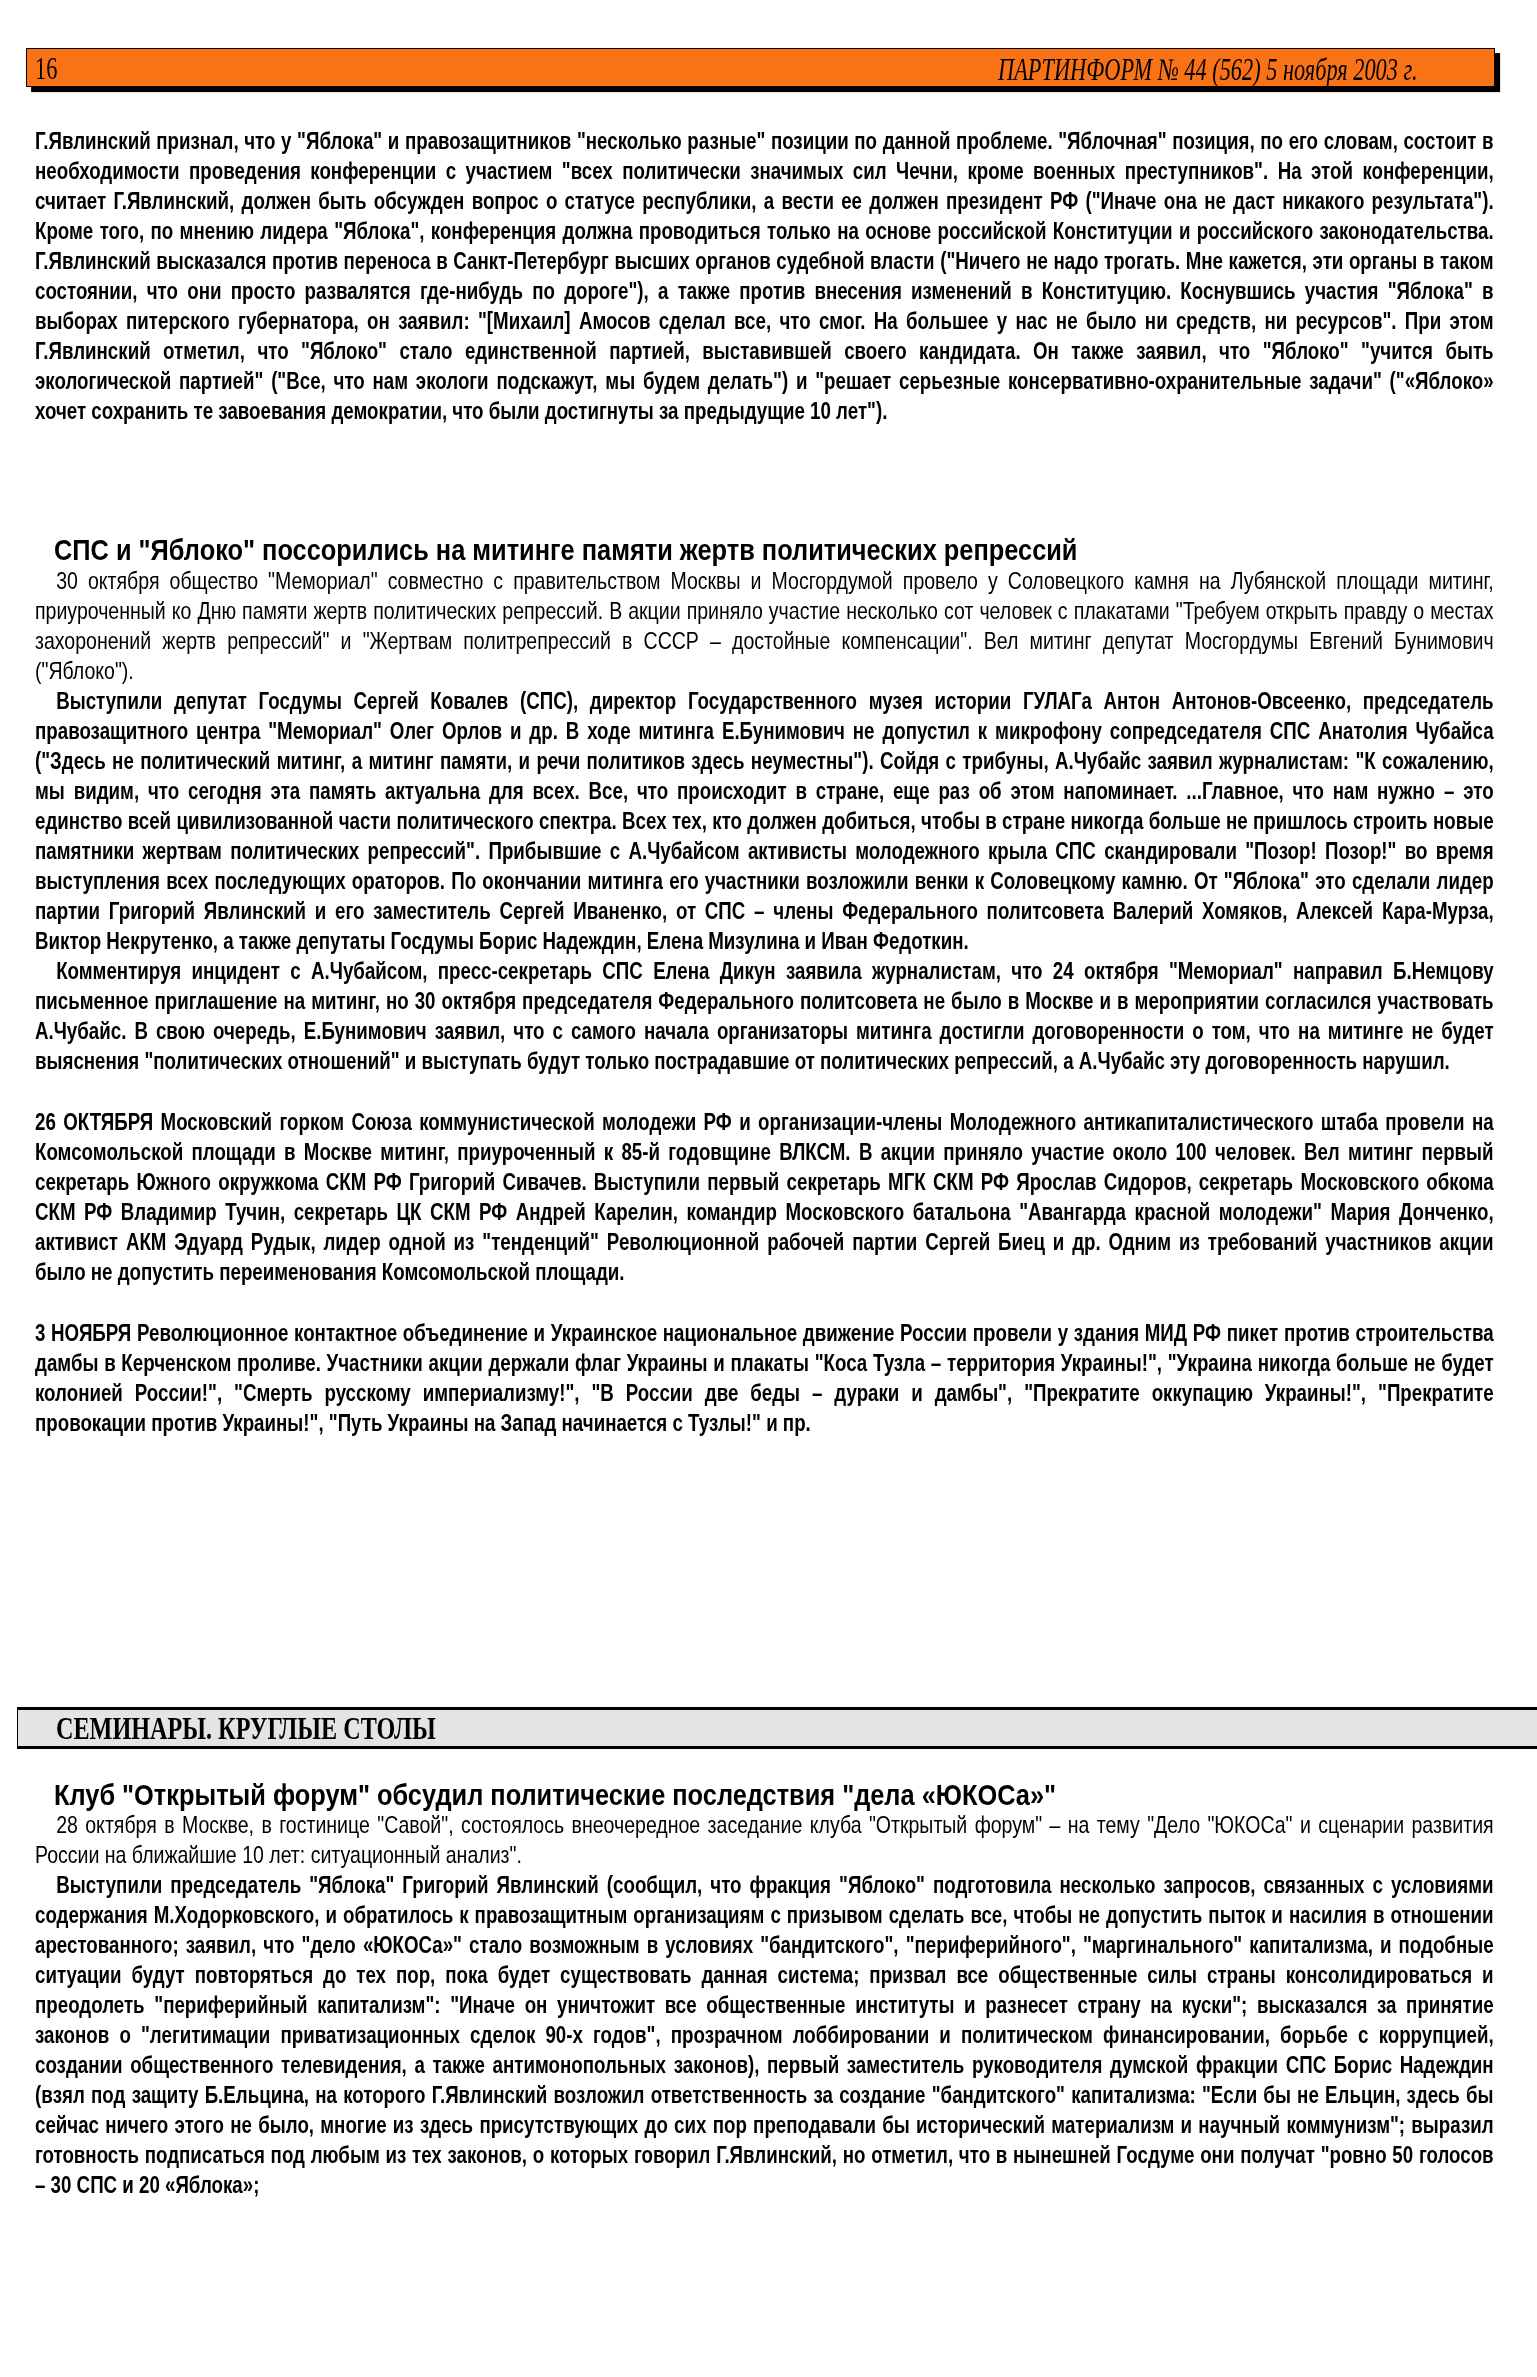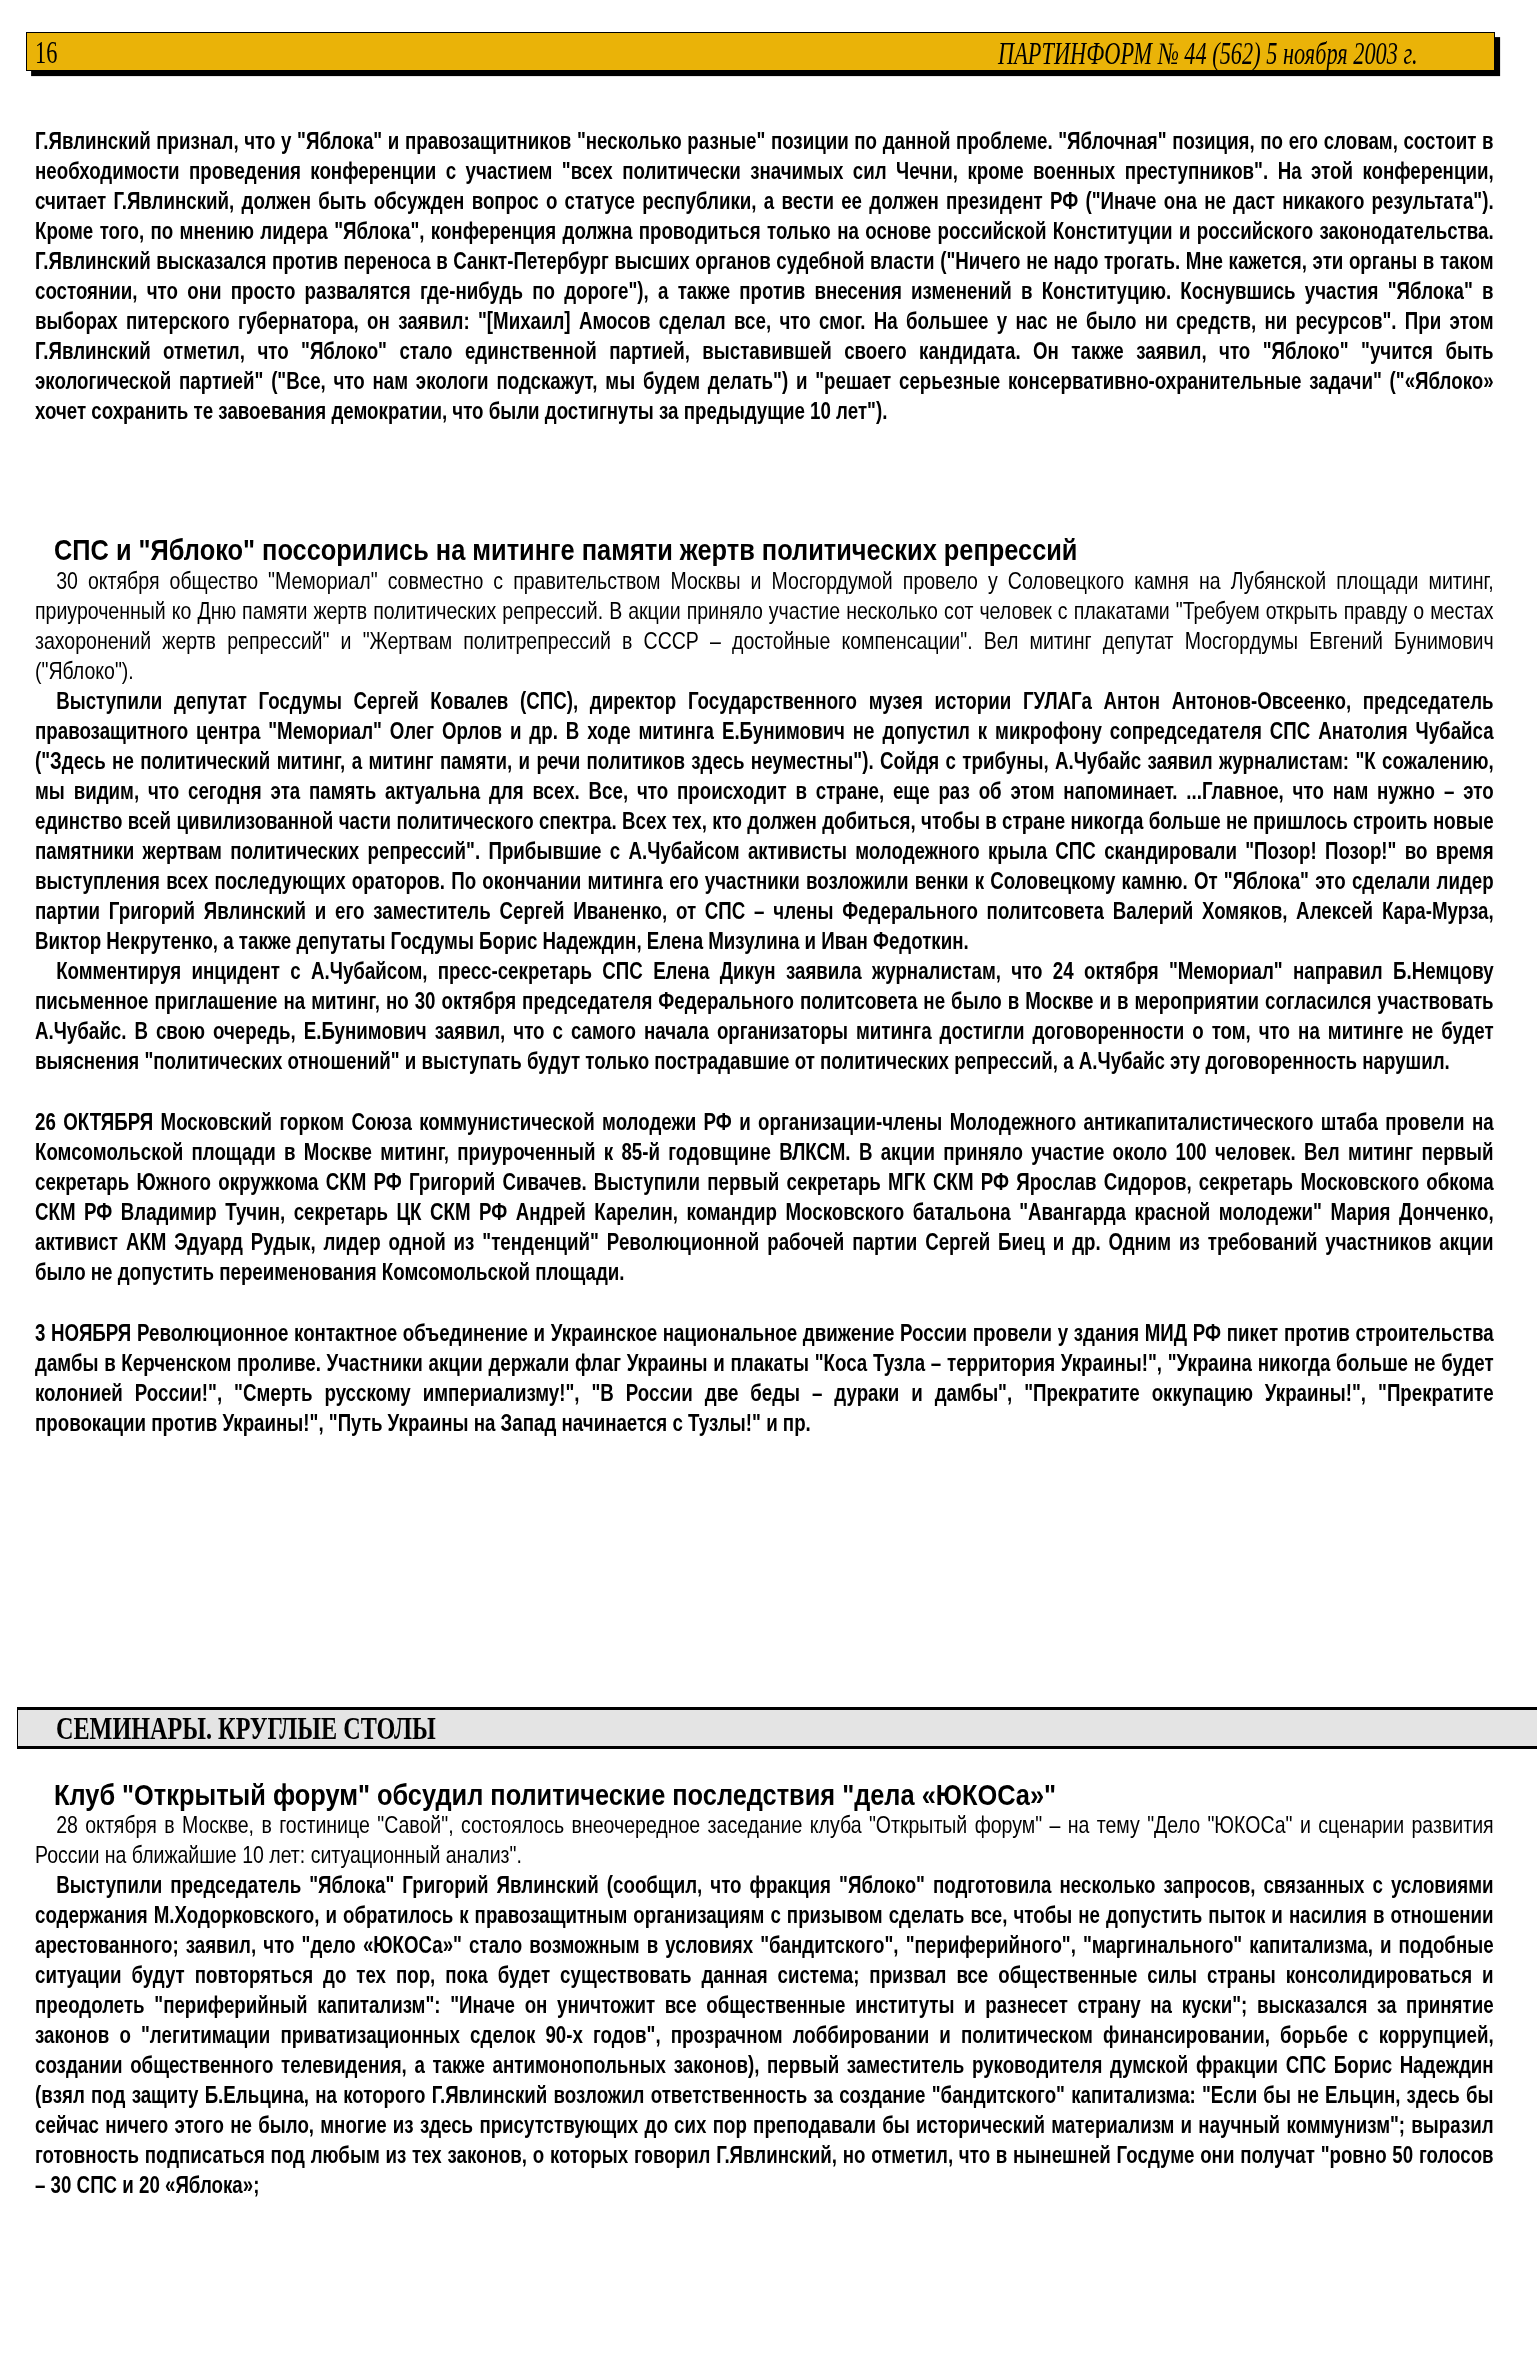--- a/index.html
+++ b/index.html
@@ -1,17 +1,17 @@
 <!DOCTYPE html>
 <html style="font-size:10.2px"><head>
 <meta charset="utf-8">
 <style>
   html, body { margin:0; padding:0; background:#fff; }
   body { width:1537px; height:2377px; position:relative; overflow:hidden; color:#000; }
-  .hdr { position:absolute; left:26px; top:32px; width:1467px; height:37px; border:1.9px solid #000; background:#eab308;
+  .hdr { position:absolute; left:26px; top:48px; width:1467px; height:37px; border:1.9px solid #000; background:#f97316;
          box-shadow: 5.1px 5.1px 0 #000; }
   .hdr .num { position:absolute; left:7.7px; top:1.3px; font-family:"Liberation Serif", serif; font-size:32px; transform:scaleX(0.7); transform-origin:left; }
   .hdr .title { position:absolute; right:77px; top:2.6px; font-family:"Liberation Serif", serif; font-style:italic; font-size:31px; transform:scaleX(0.72); transform-origin:right; white-space:nowrap; }
   .blk { position:absolute; left:35px; width:1793px; transform:scaleX(0.8135); transform-origin:left top;
          font-family:"Liberation Sans", sans-serif; font-size:23px; line-height:30px; text-align:justify; }
   .blk p { margin:0; }
   .b { font-weight:bold; }
   .ind { text-indent:26px; }
   .h2 { position:absolute; left:54px; font-family:"Liberation Sans", sans-serif; font-weight:bold; font-size:29.5px; white-space:nowrap; transform:scaleX(0.86); transform-origin:left top; }
   .reg { font-weight:normal; font-size:24px; }

